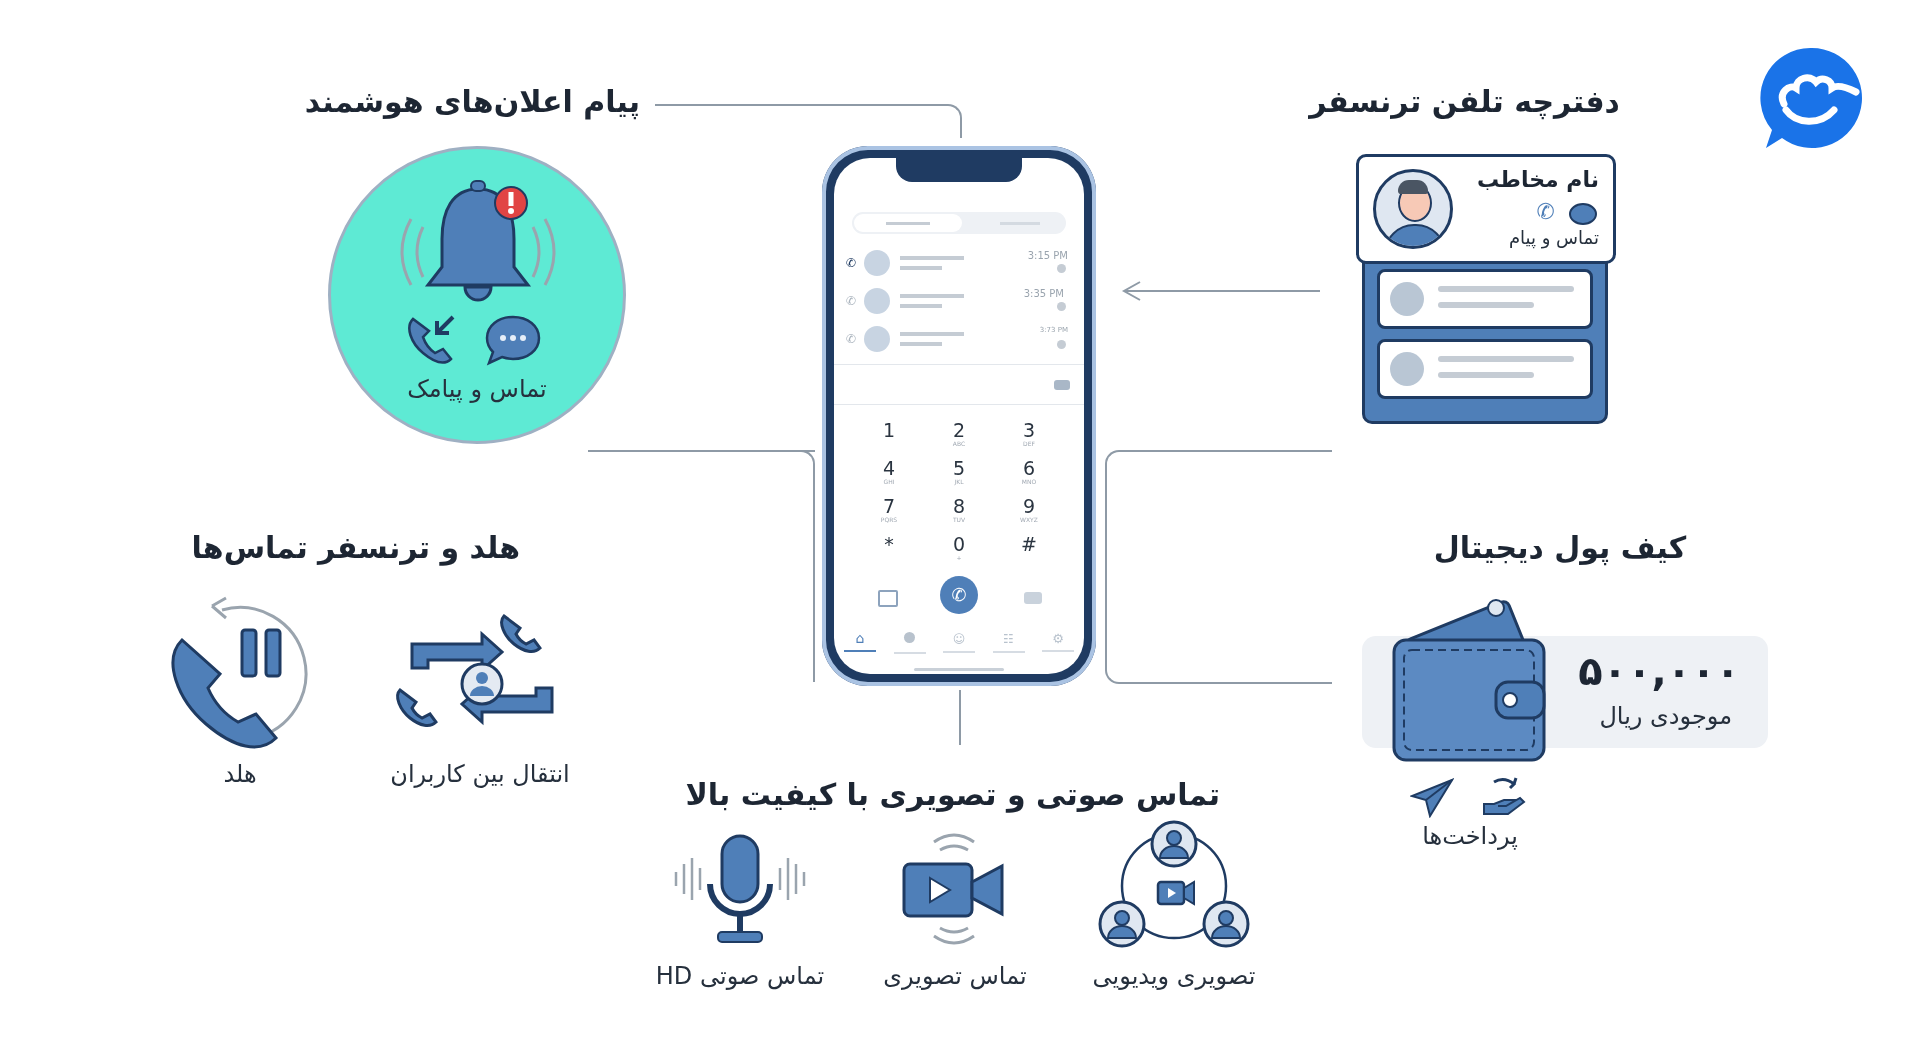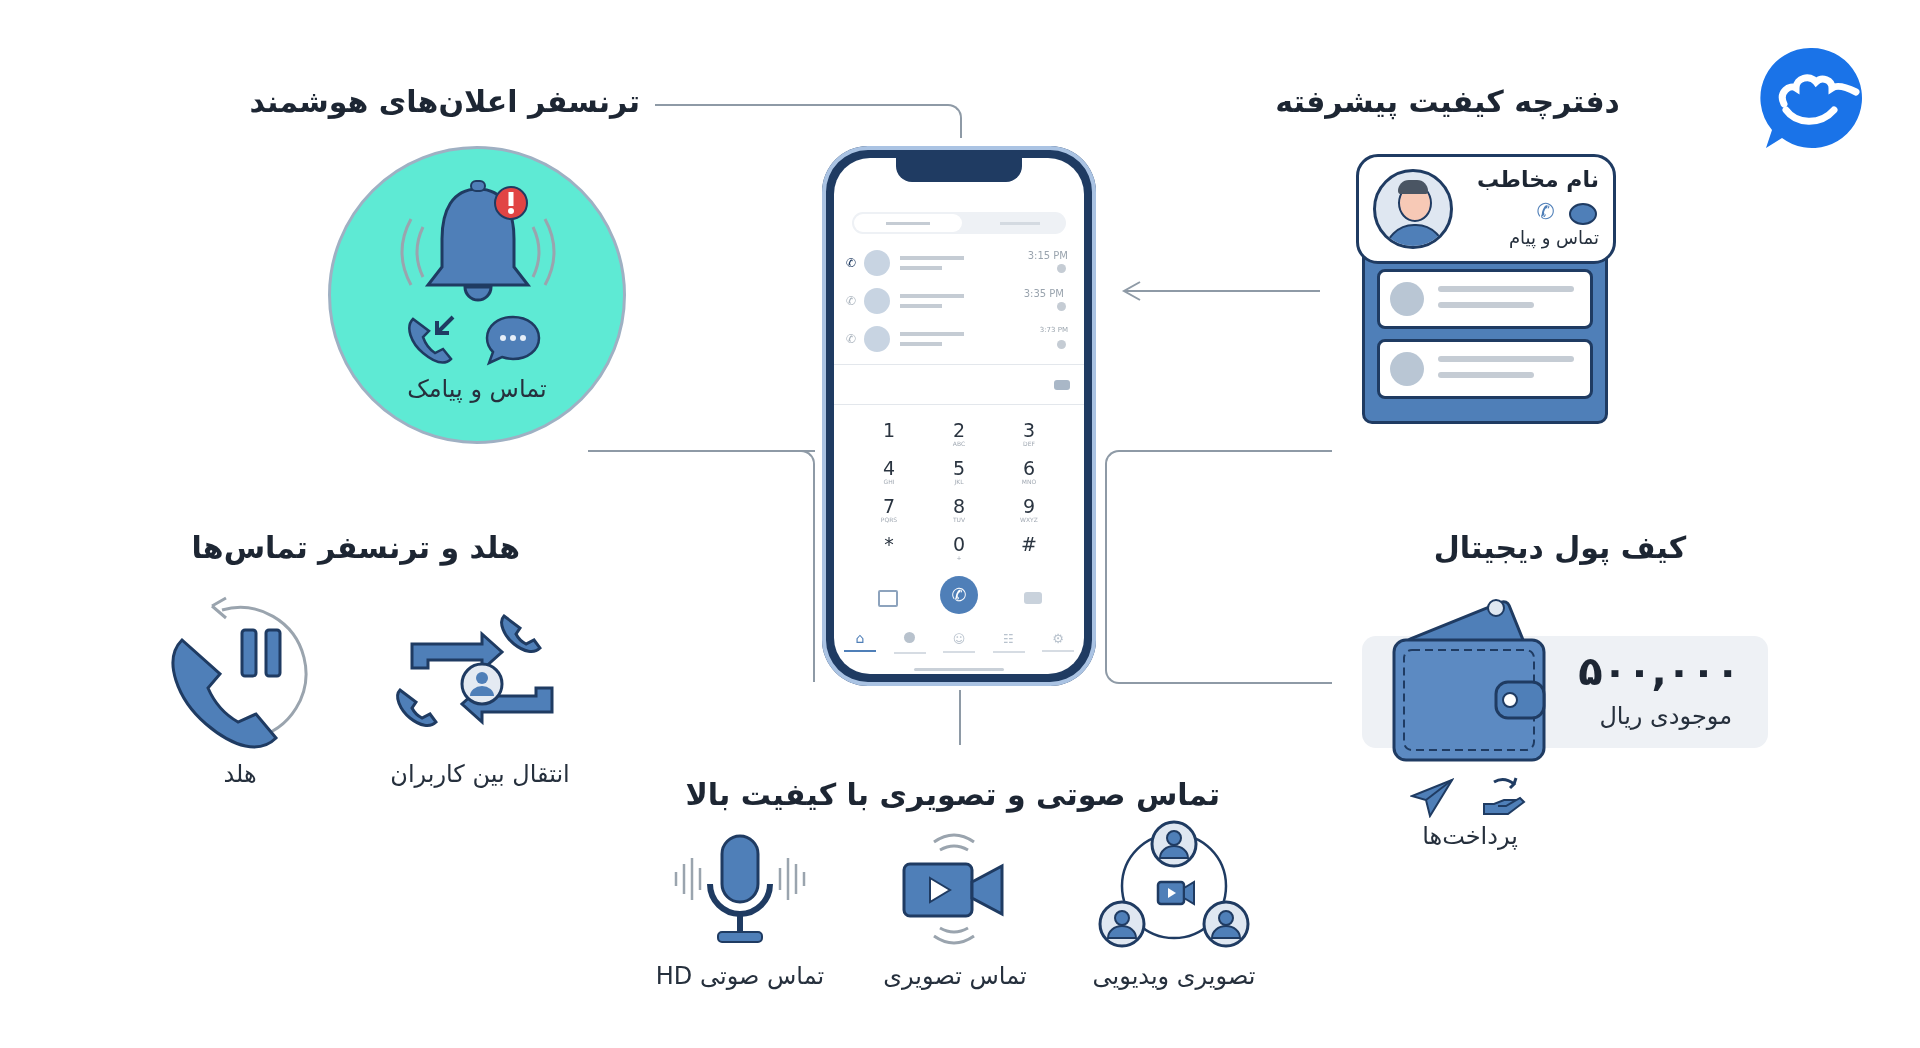--- a/index.html
+++ b/index.html
@@ -149,21 +149,21 @@
       </div>
       <div style="width:32px;text-align:center;">
         <span style="font-size:13px;color:#b8c2cd;">⚙</span>
         <div style="height:2px;background:#d6dce3;margin-top:3px;"></div>
       </div>
     </div>
     <div class="abs" style="left:80px;top:510px;width:90px;height:3px;border-radius:2px;background:#c9d0d8;"></div>
   </div>
 </div>
 
-<div class="abs title" style="left:300px;top:84px;width:340px;text-align:right;">ترنسفر اعلان‌های هوشمند</div>
+<div class="abs title" style="left:300px;top:84px;width:340px;text-align:right;">پیام اعلان‌های هوشمند</div>
 <div class="abs" style="left:328px;top:146px;width:292px;height:292px;border-radius:50%;background:#5eead4;border:3px solid #9fb0c3;">
   <svg class="abs" style="left:62px;top:28px;" width="170" height="140" viewBox="0 0 170 140">
     <path d="M30 50 q-12 25 0 50" fill="none" stroke="#9aa4ae" stroke-width="3"></path>
     <path d="M18 42 q-18 33 0 66" fill="none" stroke="#9aa4ae" stroke-width="3"></path>
     <path d="M140 50 q12 25 0 50" fill="none" stroke="#9aa4ae" stroke-width="3"></path>
     <path d="M152 42 q18 33 0 66" fill="none" stroke="#9aa4ae" stroke-width="3"></path>
     <path d="M85 12 c-26 0 -36 22 -36 50 v28 l-14 18 h100 l-14 -18 v-28 c0 -28 -10 -50 -36 -50z" fill="#4f7fb8" stroke="#1f3b62" stroke-width="3"></path>
     <rect x="78" y="4" width="14" height="10" rx="5" fill="#4f7fb8" stroke="#1f3b62" stroke-width="2"></rect>
     <path d="M72 110 a13 13 0 0 0 26 0z" fill="#4f7fb8" stroke="#1f3b62" stroke-width="3"></path>
     <g>
@@ -178,34 +178,34 @@
   </svg>
   <svg class="abs" style="left:152px;top:164px;" width="60" height="54" viewBox="0 0 60 54">
     <path d="M30 4 c15 0 26 9 26 21 s-11 21 -26 21 c-4 0 -8 -1 -11 -2 l-13 6 l4 -11 c-4 -4 -6 -9 -6 -14 c0 -12 11 -21 26 -21z" fill="#4f7fb8" stroke="#1f3b62" stroke-width="2.5"></path>
     <circle cx="20" cy="25" r="3" fill="#e6eef8"></circle>
       <circle cx="30" cy="25" r="3" fill="#e6eef8"></circle>
       <circle cx="40" cy="25" r="3" fill="#e6eef8"></circle>
   </svg>
   <div class="abs label" style="left:0;width:292px;top:226px;">تماس و پیامک</div>
 </div>
 
-<div class="abs title" style="left:1340px;top:84px;width:280px;text-align:right;">دفترچه کیفیت پیشرفته</div>
+<div class="abs title" style="left:1340px;top:84px;width:280px;text-align:right;">دفترچه تلفن ترنسفر</div>
 <div class="abs" style="left:1362px;top:240px;width:240px;height:178px;background:#4f7fb8;border:3px solid #1f3b62;border-radius:10px;">
   <div class="abs" style="left:12px;top:26px;width:210px;height:54px;background:#fff;border:3px solid #1f3b62;border-radius:8px;">
     <div class="abs" style="left:10px;top:10px;width:34px;height:34px;border-radius:50%;background:#b9c6d4;"></div>
     <div class="abs" style="left:58px;top:14px;width:136px;height:6px;border-radius:3px;background:#c5ccd4;"></div>
     <div class="abs" style="left:58px;top:30px;width:96px;height:6px;border-radius:3px;background:#c5ccd4;"></div>
   </div>
   <div class="abs" style="left:12px;top:96px;width:210px;height:54px;background:#fff;border:3px solid #1f3b62;border-radius:8px;">
     <div class="abs" style="left:10px;top:10px;width:34px;height:34px;border-radius:50%;background:#b9c6d4;"></div>
     <div class="abs" style="left:58px;top:14px;width:136px;height:6px;border-radius:3px;background:#c5ccd4;"></div>
     <div class="abs" style="left:58px;top:30px;width:96px;height:6px;border-radius:3px;background:#c5ccd4;"></div>
   </div>
 </div>
-<div class="abs" style="left:1356px;top:154px;width:254px;height:104px;background:#fff;border:3px solid #1f3b62;border-radius:22px;">
+<div class="abs" style="left:1356px;top:154px;width:254px;height:104px;background:#fff;border:3px solid #1f3b62;border-radius:10px;">
   <div class="abs" style="left:14px;top:12px;width:74px;height:74px;border-radius:50%;background:#dfe7f1;border:3px solid #1f3b62;overflow:hidden;">
     <div class="abs" style="left:22px;top:12px;width:30px;height:34px;border-radius:50%;background:#f7c9b6;border:2px solid #1f3b62;"></div>
     <div class="abs" style="left:22px;top:8px;width:30px;height:14px;border-radius:14px 14px 4px 4px;background:#4a5563;"></div>
     <div class="abs" style="left:8px;top:52px;width:58px;height:30px;border-radius:30px 30px 0 0;background:#4f7fb8;border:2px solid #1f3b62;"></div>
   </div>
   <div class="abs" style="right:14px;top:10px;font-size:22px;font-weight:bold;direction:rtl;color:#1d2633;">نام مخاطب</div>
   <div class="abs" style="right:58px;top:42px;font-size:22px;color:#4f7fb8;">✆</div>
   <div class="abs" style="right:16px;top:46px;width:24px;height:18px;border-radius:50%;background:#4f7fb8;border:2px solid #1f3b62;"></div>
   <div class="abs" style="right:14px;top:70px;font-size:18px;direction:rtl;color:#26303d;">تماس و پیام</div>
 </div>

